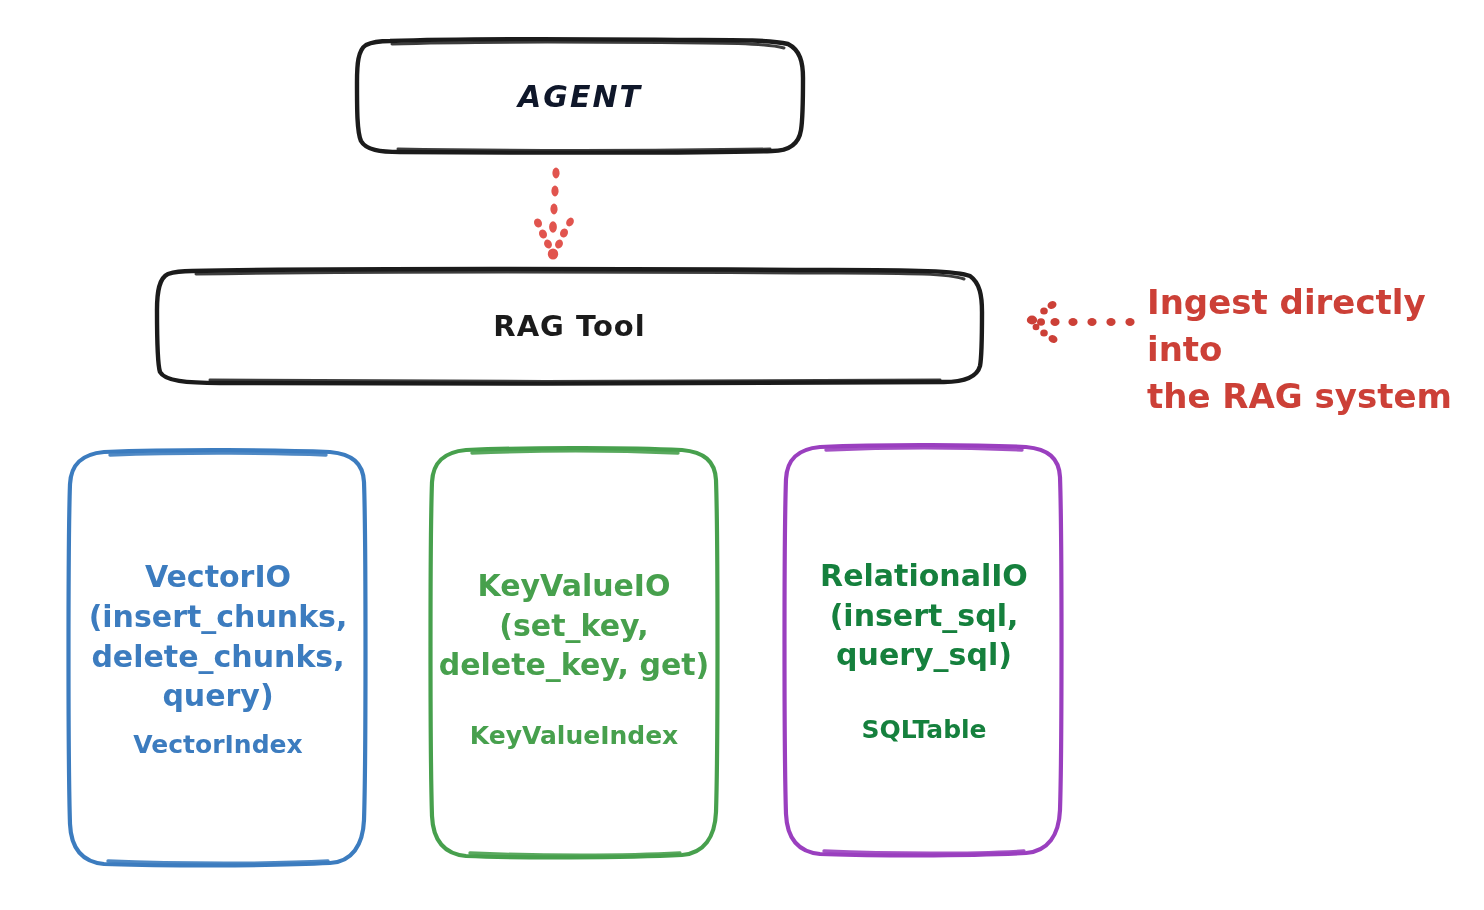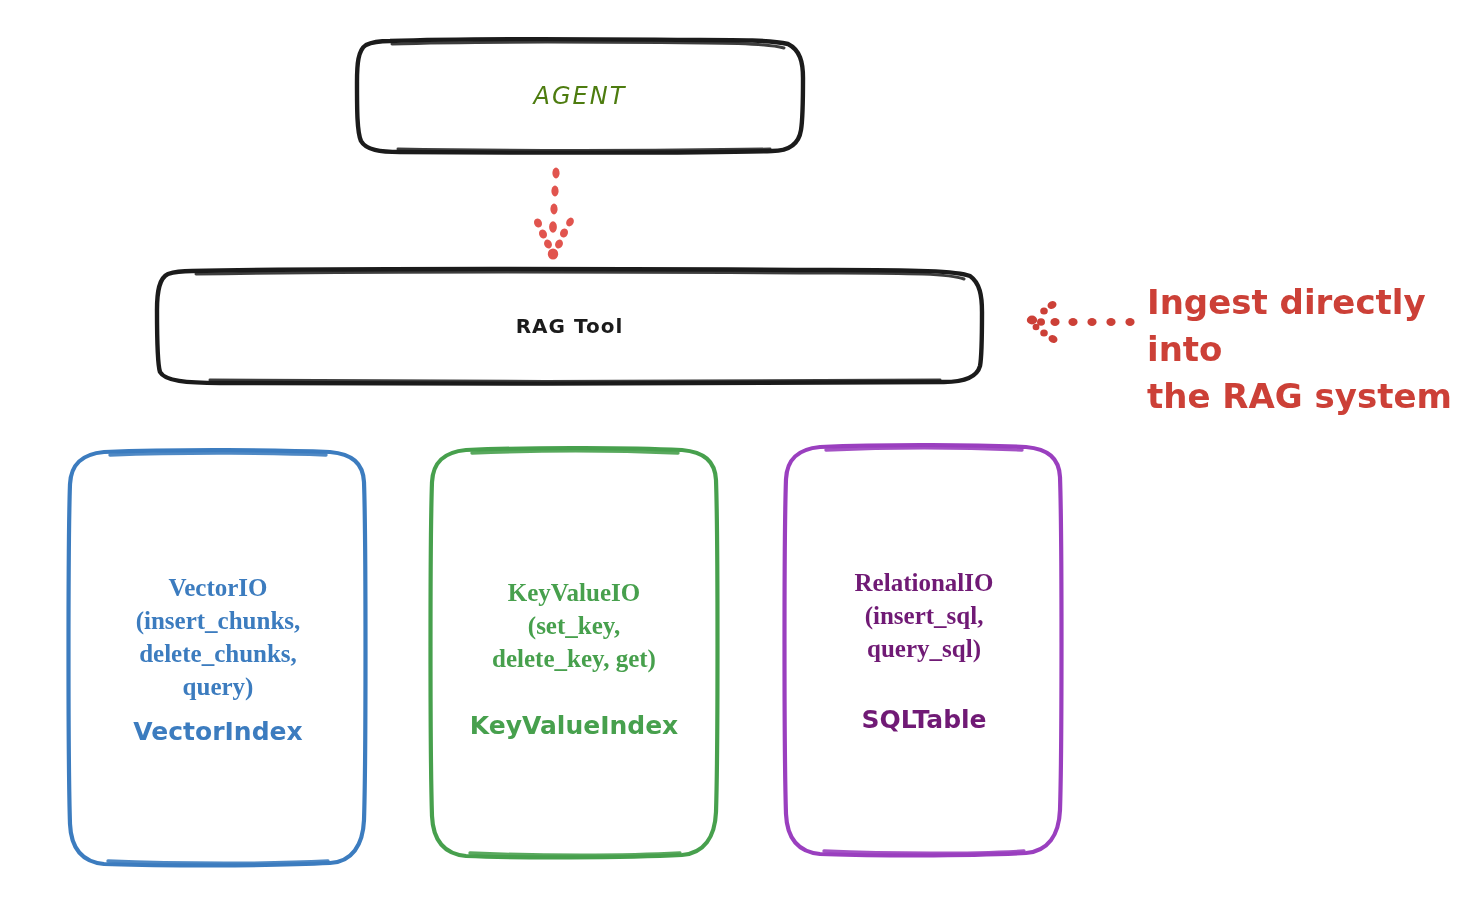--- a/index.html
+++ b/index.html
@@ -39,46 +39,45 @@
     font-family: "DejaVu Sans", sans-serif;
   }
   
   #agent-box-label {
     left: 357px;
     top: 40px;
     width: 446px;
     height: 112px;
   }
   #agent-box-label .txt {
-    font-size: 24px;
+    font-size: 30px;
     font-style: italic;
-    font-weight: 400;
+    font-weight: 700;
     letter-spacing: 2px;
-    color: #4d7c0f;
+    color: #0f172a;
   }
   
   #rag-box-label {
     left: 157px;
     top: 270px;
     width: 825px;
     height: 112px;
   }
   #rag-box-label .txt {
-    font-size: 20px;
+    font-size: 29px;
     font-weight: 600;
     letter-spacing: 1px;
     color: #1b1b1b;
   }
   
   .leaf-label .sig {
-    font-size: 25px;
+    font-size: 30px;
     font-weight: 600;
     line-height: 1.32;
     white-space: pre-line;
-    font-family: Liberation Serif, serif;
   }
   .leaf-label .idx {
     font-size: 25px;
     font-weight: 600;
     margin-top: 14px;
   }
   #vector-box-label {
     left: 70px;
     top: 450px;
     width: 296px;
@@ -97,21 +96,21 @@
   #kv-box-label .idx { color: #47A04D; margin-top: 12px; }
   #kv-box-label .idx { margin-top: 36px; }
 
   #rel-box-label {
     left: 786px;
     top: 445px;
     width: 276px;
     height: 410px;
   }
   #rel-box-label .sig,
-  #rel-box-label .idx { color: #701a75; }
+  #rel-box-label .idx { color: #15803d; }
   #rel-box-label .idx { margin-top: 40px; }
 
   
   #annotation-text {
     position: absolute;
     left: 1147px;
     top: 279px;
     width: 330px;
     text-align: left;
     color: #CC4037;

